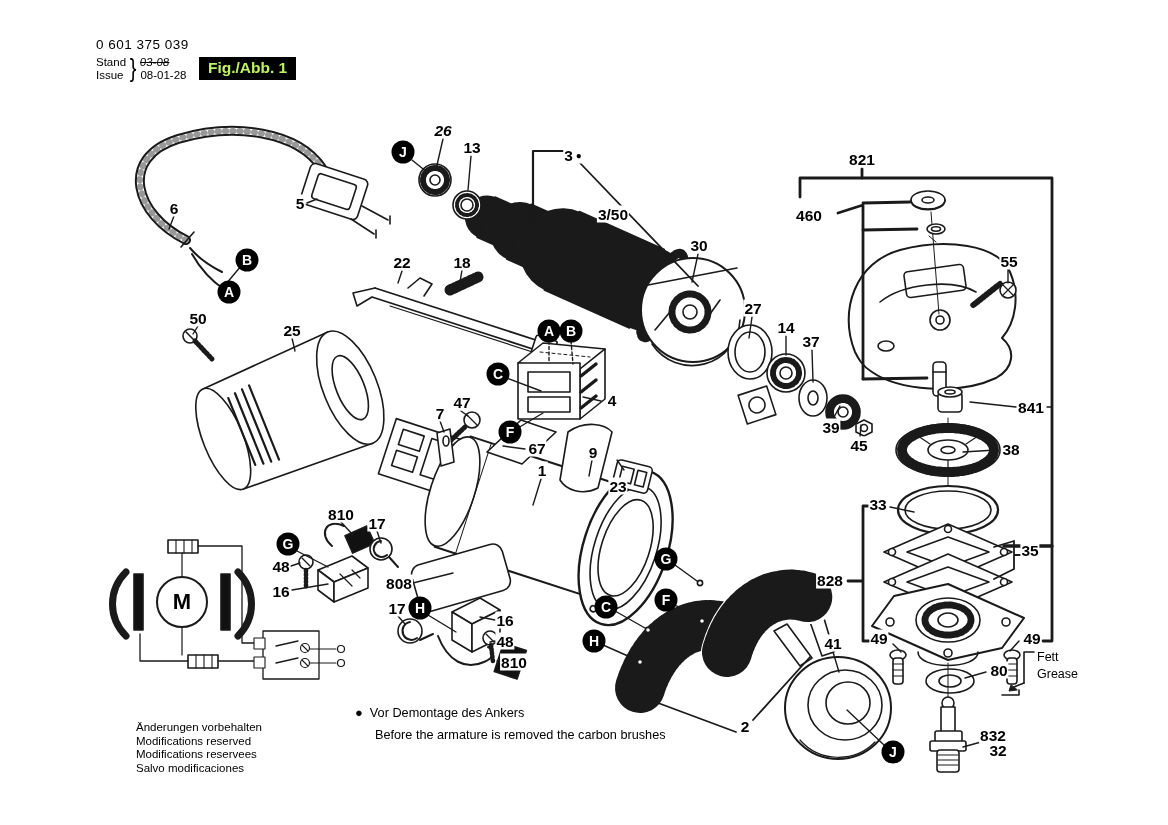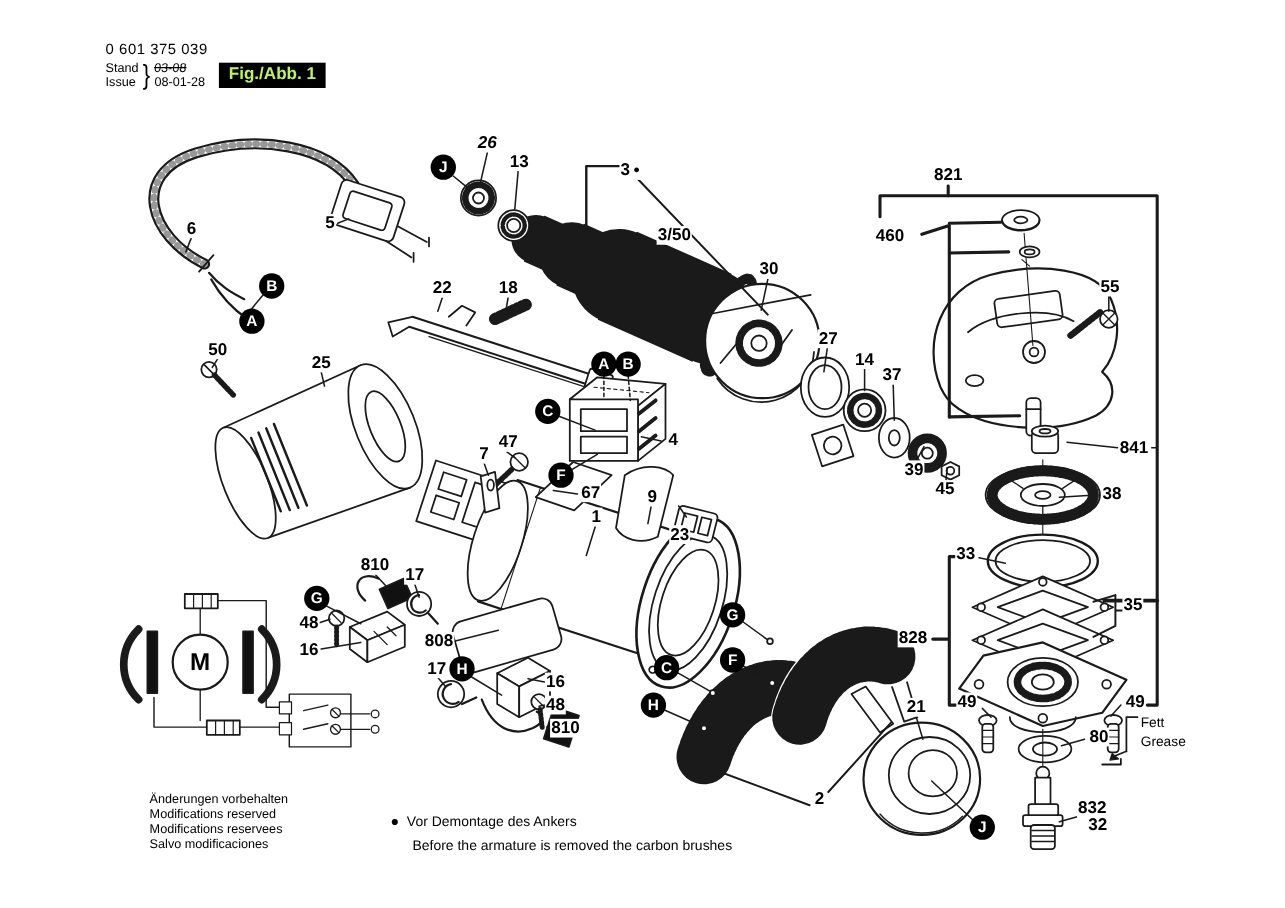--- a/index.html
+++ b/index.html
@@ -20,21 +20,21 @@
           white-space:nowrap;z-index:5;background:#fff;padding:0 1px;line-height:17px;}
   .plabel.letter{width:23px;height:23px;border-radius:50%;background:#000;color:#fff;
           display:flex;align-items:center;justify-content:center;font-size:14px;padding:0;}
   .plabel .dot{font-size:10px;margin-left:3px;vertical-align:2px;}
   .m-sym{left:182px;top:602px;transform:translate(-50%,-50%);font-size:22px;font-weight:bold;z-index:5;}
   .grease{left:1037px;top:649px;font-size:12.5px;line-height:17px;z-index:5;}
   .rev{left:136px;top:721px;font-size:11.5px;line-height:13.5px;}
   .note{left:355px;top:703px;font-size:12.7px;line-height:20px;}
   .note .b{margin-right:7px;font-size:13px;}
   .note .en{margin-top:2px;}
-  .note div{white-space:nowrap;margin-top:34px;}
+  .note div{white-space:nowrap;}
 </style>
 </head>
 <body>
 
 <div class="stage">
 
   <svg class="art" width="1168" height="825" viewBox="0 0 1168 825">
     <g fill="none" stroke="#1a1a1a" stroke-width="1.6" stroke-linecap="round" stroke-linejoin="round">
 
       <g>
@@ -495,21 +495,21 @@
       <div class="plabel" style="left: 399px; top: 583px;">808</div>
       <div class="plabel letter" style="left: 666px; top: 559px;">G</div>
       <div class="plabel letter" style="left: 666px; top: 600px;">F</div>
       <div class="plabel letter" style="left: 606px; top: 607px;">C</div>
       <div class="plabel letter" style="left: 594px; top: 641px;">H</div>
       <div class="plabel" style="left: 397px; top: 608px;">17</div>
       <div class="plabel letter" style="left: 420px; top: 608px;">H</div>
       <div class="plabel" style="left: 505px; top: 620px;">16</div>
       <div class="plabel" style="left: 505px; top: 641px;">48</div>
       <div class="plabel" style="left: 514px; top: 662px;">810</div>
-      <div class="plabel" style="left: 833px; top: 643px;">21</div>
+      <div class="plabel" style="left: 833px; top: 643px;">41</div>
       <div class="plabel" style="left: 879px; top: 638px;">49</div>
       <div class="plabel" style="left: 1032px; top: 638px;">49</div>
       <div class="plabel" style="left: 999px; top: 670px;">80</div>
       <div class="plabel" style="left: 745px; top: 726px;">2</div>
       <div class="plabel letter" style="left: 893px; top: 752px;">J</div>
       <div class="plabel" style="left: 993px; top: 735px;">832</div>
       <div class="plabel" style="left: 998px; top: 750px;">32</div>
     </div>
 
   <div class="abs m-sym">M</div>

